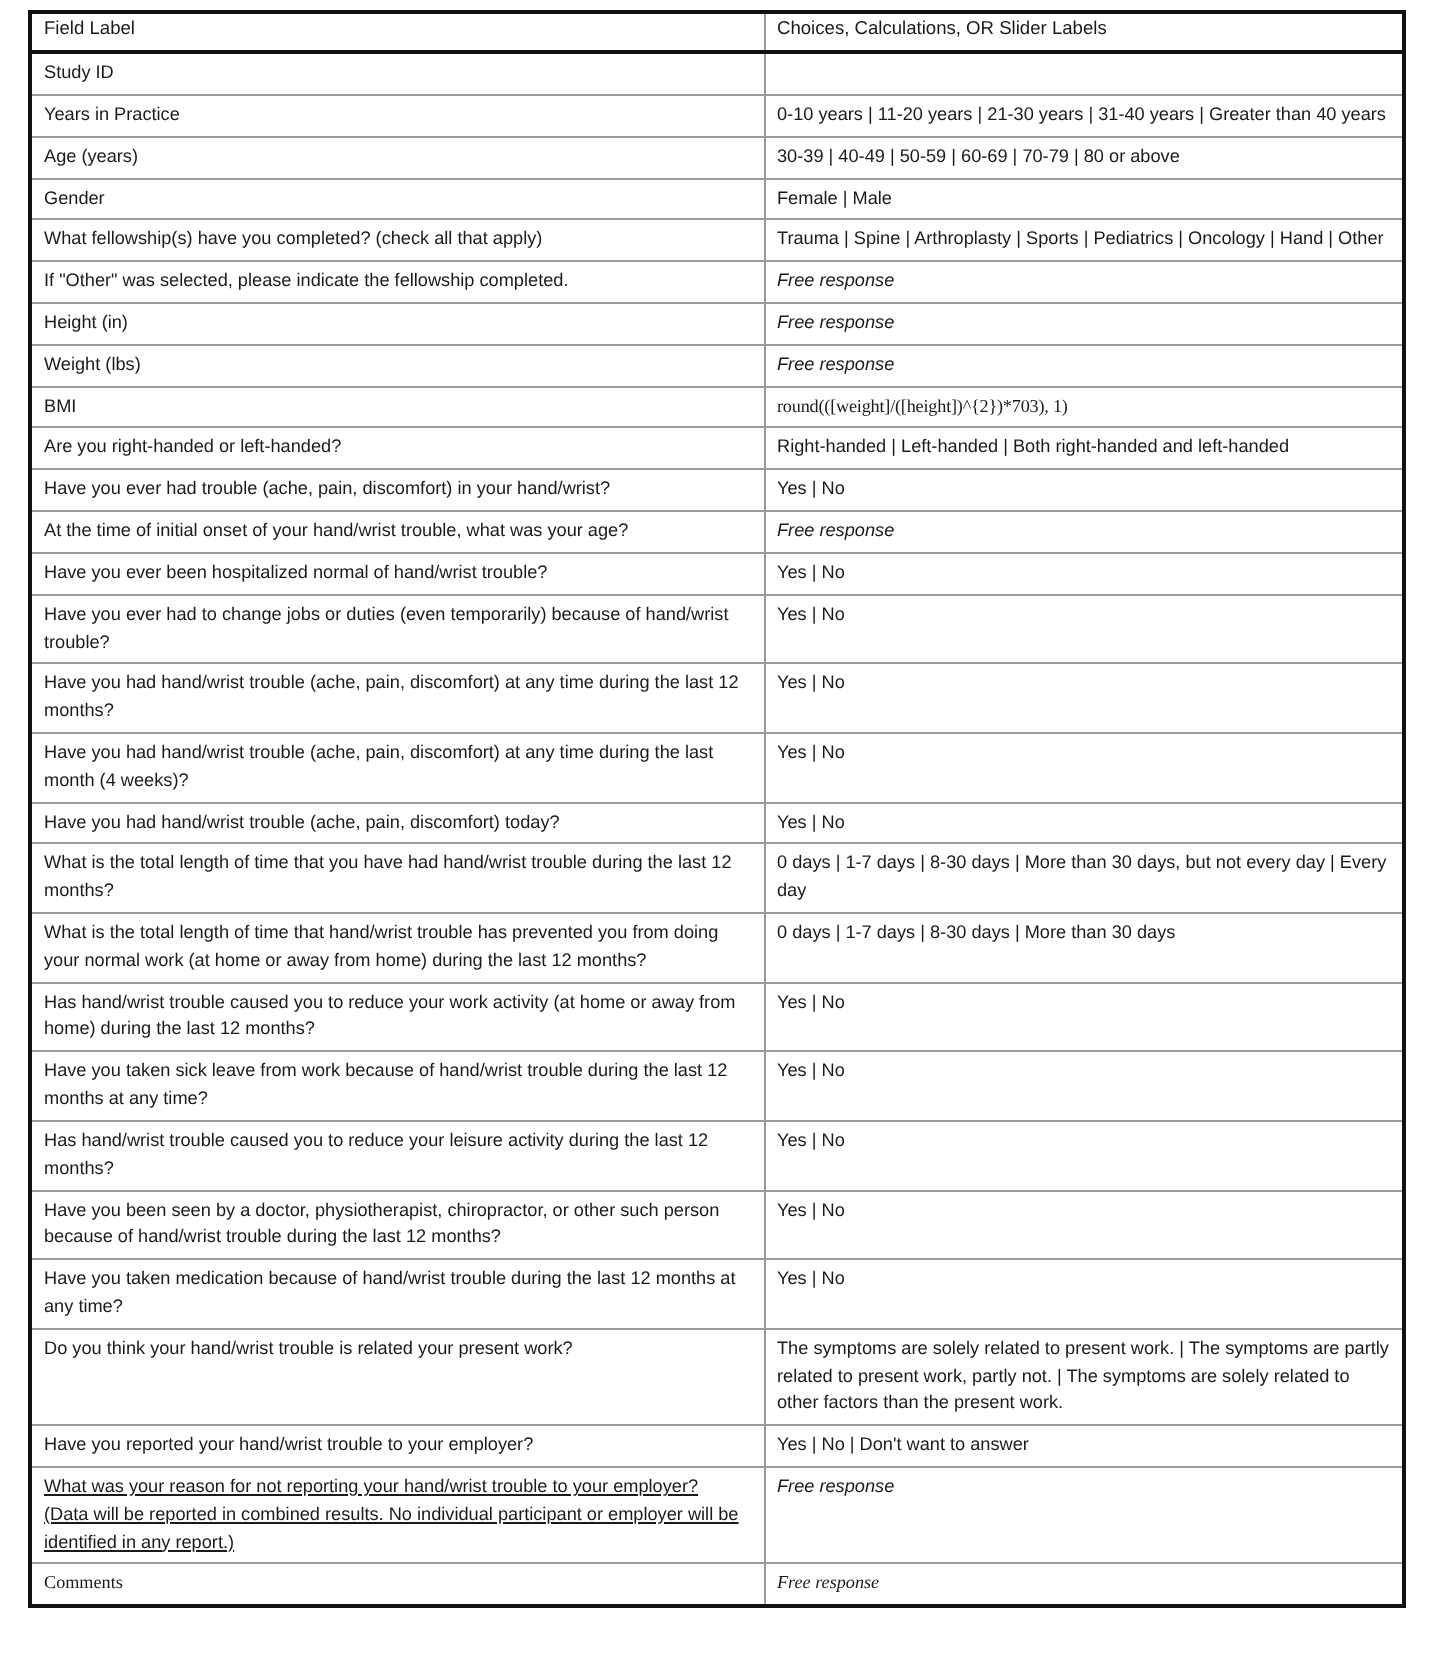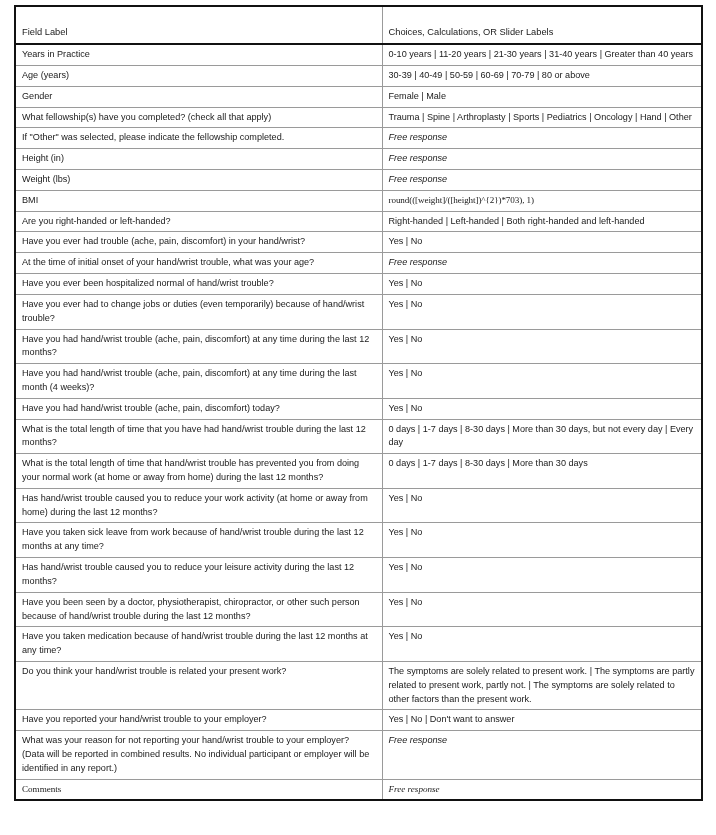--- a/index.html
+++ b/index.html
@@ -41,37 +41,38 @@
     font-weight: normal;
   }
   
   table.dict {
     border: 2px solid #111111;
   }
   table.dict thead th {
     border-top: none;
     border-bottom: 2px solid #111111;
     font-size: 9.3px;
-    padding-top: 18px;
+    padding-top: 0;
     padding-bottom: 4px;
   }
   table.dict tbody tr:last-child td {
     border-bottom: none;
     font-family: Liberation Serif, serif;
   }
   table.dict td:first-child,
   table.dict th:first-child { border-left: none; }
   table.dict td:last-child,
   table.dict th:last-child { border-right: none; }
 
   .free {
     font-style: italic;
   }
   .justify {
     text-align: justify;
+    text-decoration: underline;
   }
   .para {
     display: block;
   }
   .calc {
     font-family: Liberation Serif, serif;
     letter-spacing: -0.1px;
   }
   .empty { height: 13px; }
 </style>
@@ -86,20 +87,28 @@
     </colgroup>
     <thead>
       <tr>
         <th>Field Label</th>
         <th>Choices, Calculations, OR Slider Labels</th>
       </tr>
     </thead>
     <tbody id="dict-body">
         <tr>
           <td>
+            <span class="para">Study ID</span>
+          </td>
+          <td class="empty">
+            <span class="para"></span>
+          </td>
+        </tr>
+        <tr>
+          <td>
             <span class="para">Years in Practice</span>
           </td>
           <td>
             <span class="para">0-10 years | 11-20 years | 21-30 years | 31-40 years | Greater than 40 years</span>
           </td>
         </tr>
         <tr>
           <td>
             <span class="para">Age (years)</span>
           </td>

